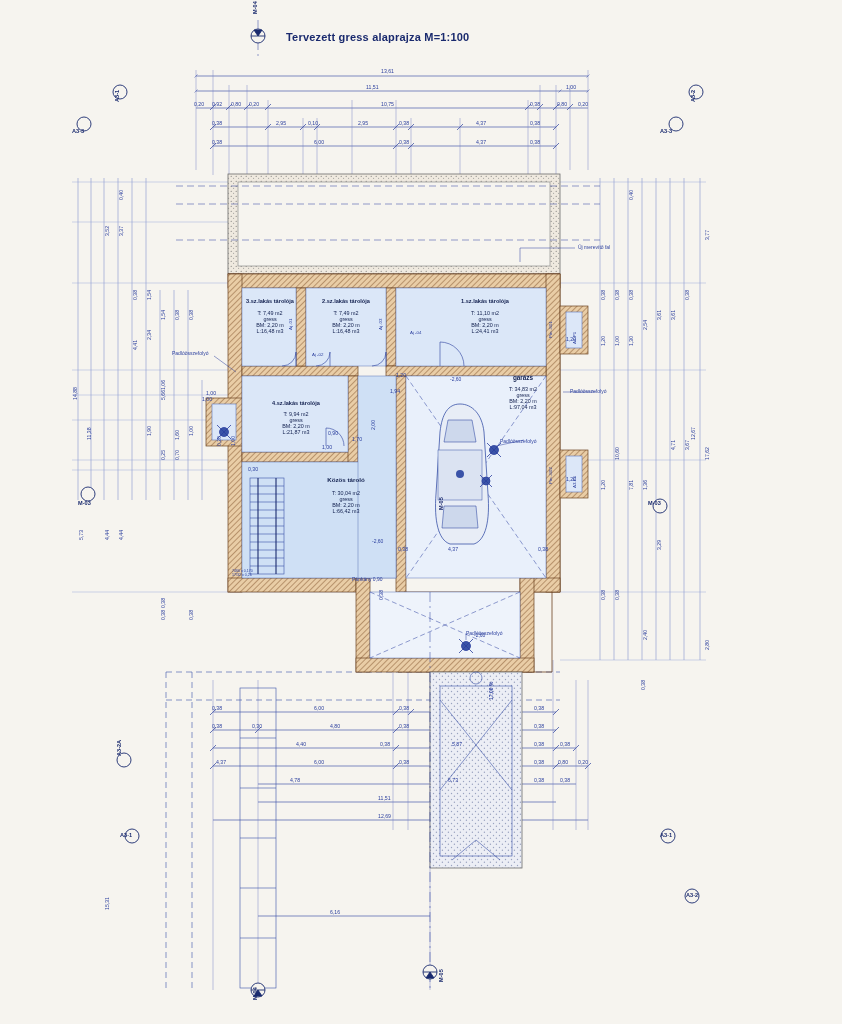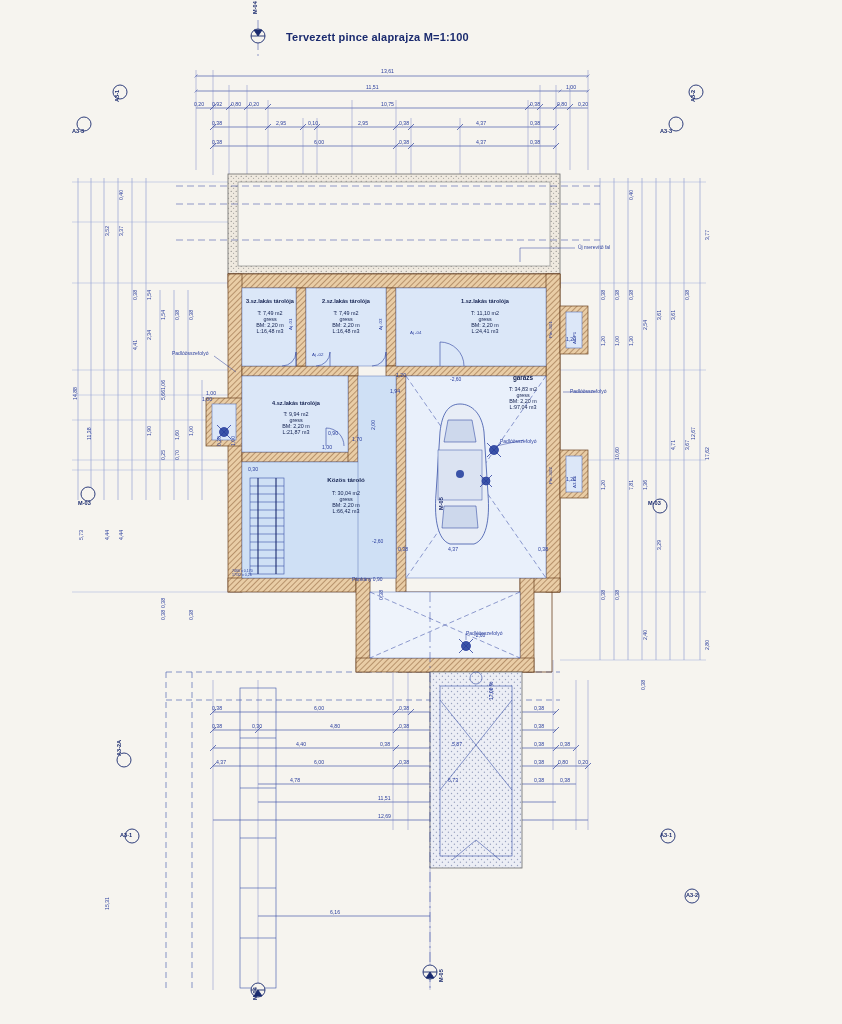--- a/index.html
+++ b/index.html
@@ -24,21 +24,21 @@
   .roomline{font-size:5.4px;color:#12204f;white-space:nowrap;text-align:center;}
   .smalllbl{font-size:5px;color:#2b3f9e;white-space:nowrap;}
   .marklbl{font-size:6px;font-weight:bold;color:#1a2a6e;white-space:nowrap;}
   svg{display:block;overflow:visible;}
 </style>
 </head>
 <body>
 
 <div id="sheet">
 
-  <div class="abs ttl" style="left:286px;top:31px;">Tervezett  pince alaprajza M=1:100</div>
+  <div class="abs ttl" style="left:286px;top:31px;">Tervezett  gress alaprajza M=1:100</div>
 
   <svg class="abs" style="left:0;top:0;" width="842" height="1024">
     <defs>
       <pattern id="hatchWall" patternUnits="userSpaceOnUse" width="4" height="4" patternTransform="rotate(45)">
         <rect width="4" height="4" fill="#e9cda6"></rect>
         <line x1="0" y1="0" x2="0" y2="4" stroke="#7a4a24" stroke-width="0.9"></line>
       </pattern>
       <pattern id="dotFill" patternUnits="userSpaceOnUse" width="5" height="5">
         <rect width="5" height="5" fill="#efe9df"></rect>
         <circle cx="1.2" cy="1.2" r="0.55" fill="#6b6b6b"></circle>

